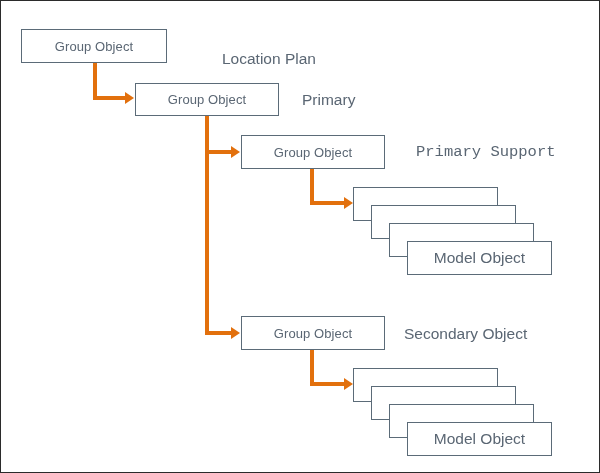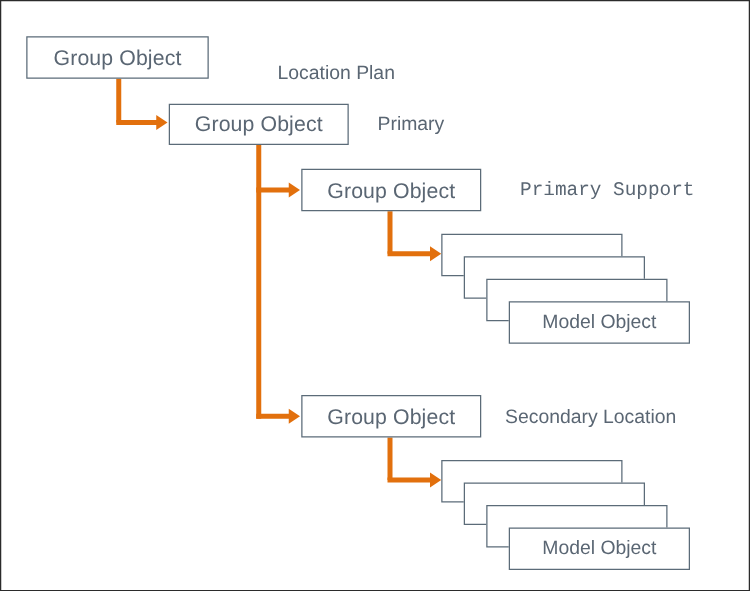--- a/index.html
+++ b/index.html
@@ -16,21 +16,21 @@
     border: 1px solid #2b2b2b;
     overflow: hidden;
     font-family: "Liberation Sans", sans-serif;
   }
   .node {
     position: absolute;
     box-sizing: border-box;
     background: #ffffff;
     border: 1.4px solid #5b6b78;
     color: #5a6673;
-    font-size: 17px;
+    font-size: 13px;
     line-height: 1;
     display: flex;
     align-items: center;
     justify-content: center;
     letter-spacing: 0.1px;
     white-space: nowrap;
   }
   .caption {
     position: absolute;
     color: #5a6673;
@@ -105,21 +105,21 @@
   <div class="node" style="left:20px; top:28px; width:146px; height:34px;">Group Object</div>
   <div class="caption" style="left:186px; top:50px;margin-left:35px;">Location Plan</div>
 
   <div class="node" style="left:134px; top:82px; width:144px; height:33px;">Group Object</div>
   <div class="caption" style="left:301px; top:91px;">Primary</div>
 
   <div class="node" style="left:240px; top:134px; width:144px; height:34px;">Group Object</div>
   <div class="caption" style="left:415px; top:144px;font-family:Liberation Mono, monospace;">Primary Support</div>
 
   <div class="node" style="left:240px; top:315px; width:144px; height:34px;">Group Object</div>
-  <div class="caption" style="left:403px; top:325px;">Secondary Location</div>
+  <div class="caption" style="left:403px; top:325px;">Secondary Object</div>
 
   <div class="stack" style="left:352px; top:186px;">
     <div class="card c0"></div>
     <div class="card c1"></div>
     <div class="card c2"></div>
     <div class="card c3">Model Object</div>
   </div>
 
   <div class="stack" style="left:352px; top:367px;">
     <div class="card c0"></div>

